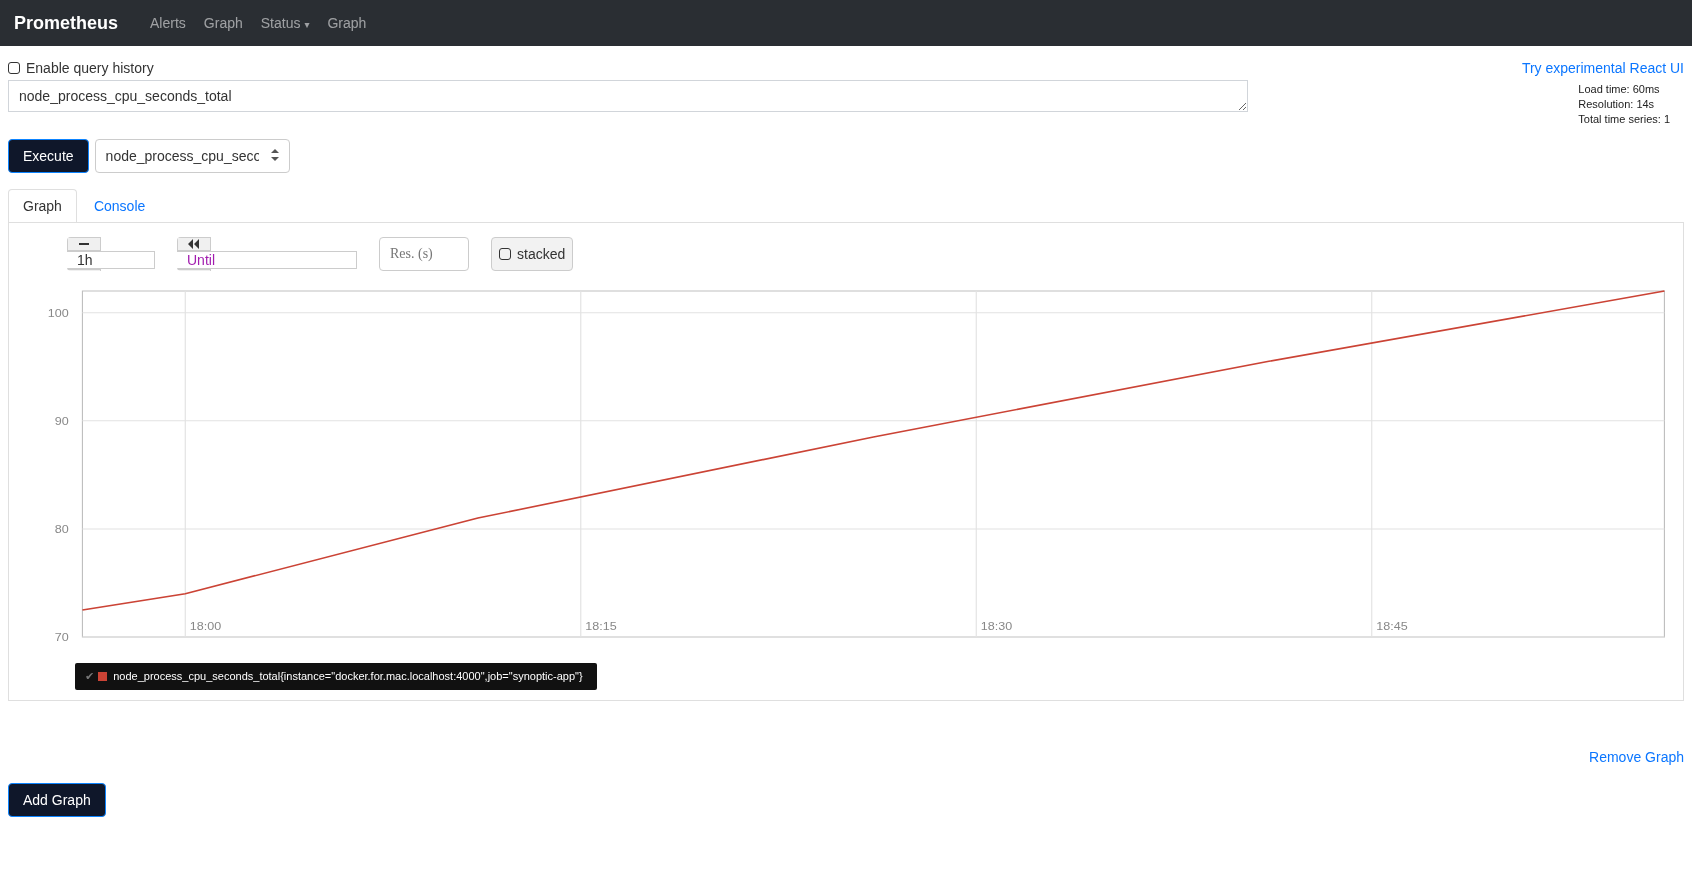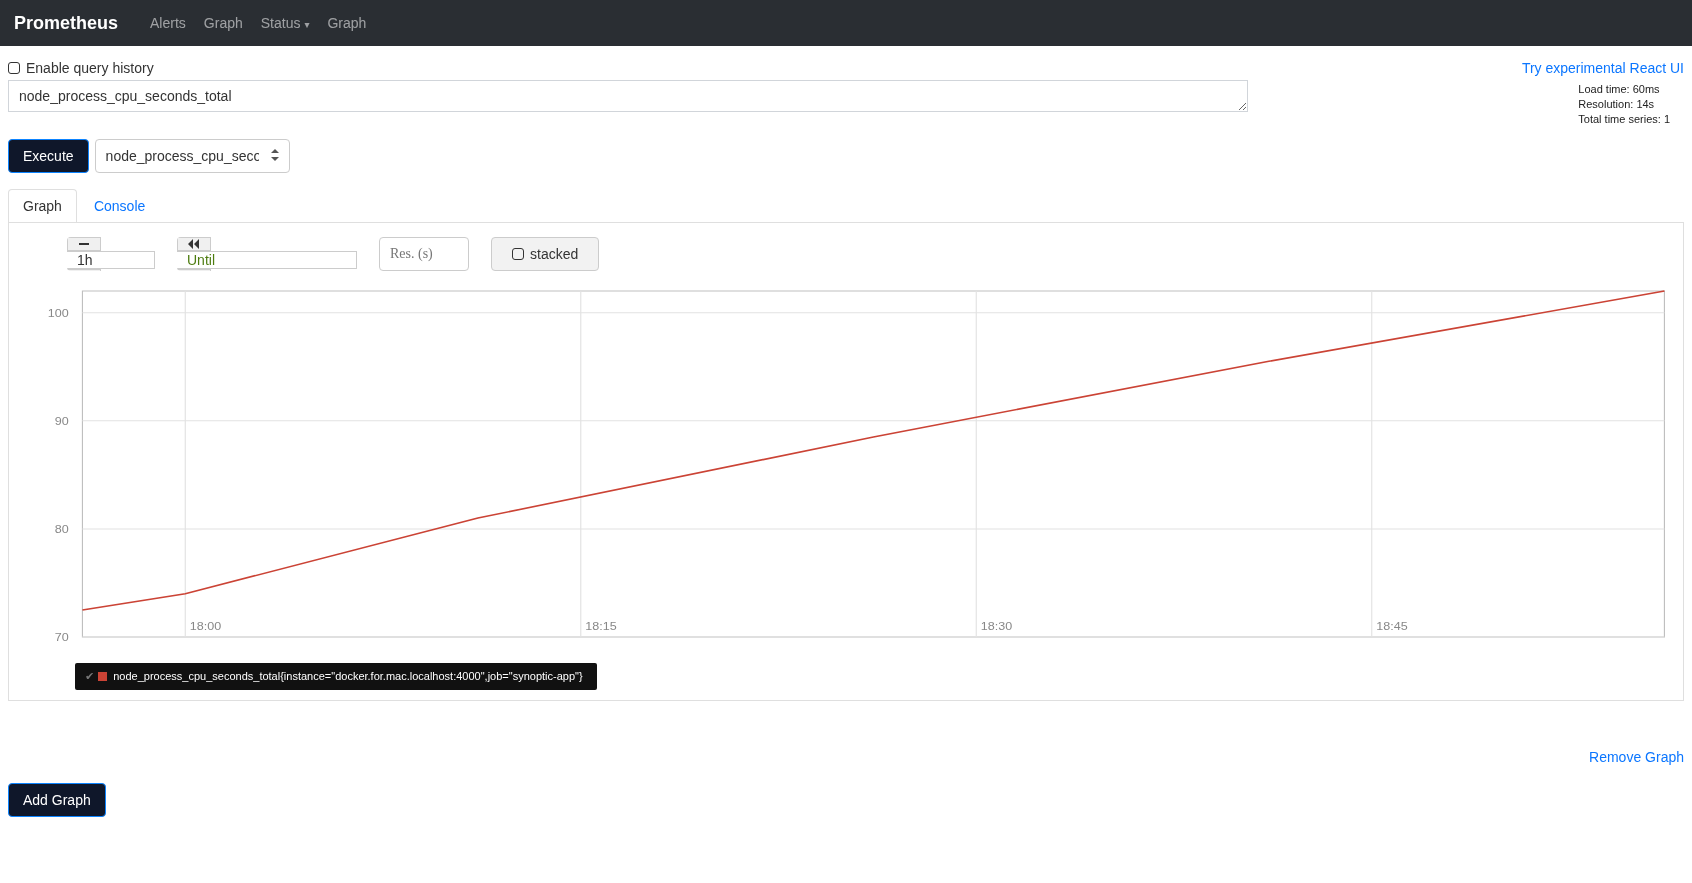--- a/index.html
+++ b/index.html
@@ -188,33 +188,33 @@
   }
   .input-group .seg + .seg { border-left: none; }
   .input-group .seg.btnseg { width: 34px; font-weight: 700; }
   .input-group .seg.input {
     background: #fff;
     padding: 0 10px;
     width: 88px;
     justify-content: flex-start;
     cursor: text;
   }
-  .input-group.until .seg.input { width: 180px; color: #4d7c0f; }
+  .input-group.until .seg.input { width: 180px; color: #a21caf; }
   .res-input {
     height: 34px; width: 90px;
     border: 1px solid #ccc; border-radius: 4px;
     padding: 0 10px; font-size: 14px; color: #777;
     display: inline-flex; align-items: center;
     cursor: text;
     font-family: Liberation Serif, serif;
   }
   .stacked-btn {
     height: 34px;
     border: 1px solid #ccc; border-radius: 4px;
-    padding: 0 20px; display: inline-flex; align-items: center;
+    padding: 0 7px; display: inline-flex; align-items: center;
     font-size: 14px; background: #f2f2f2; cursor: pointer;
   }
   .stacked-btn .checkbox-box { border-width: 1.5px; }
   
   .chart-wrap { position: relative; margin-top: 16px; }
   
   .legend {
     position: absolute;
     left: 52px;
     bottom: -40px;

